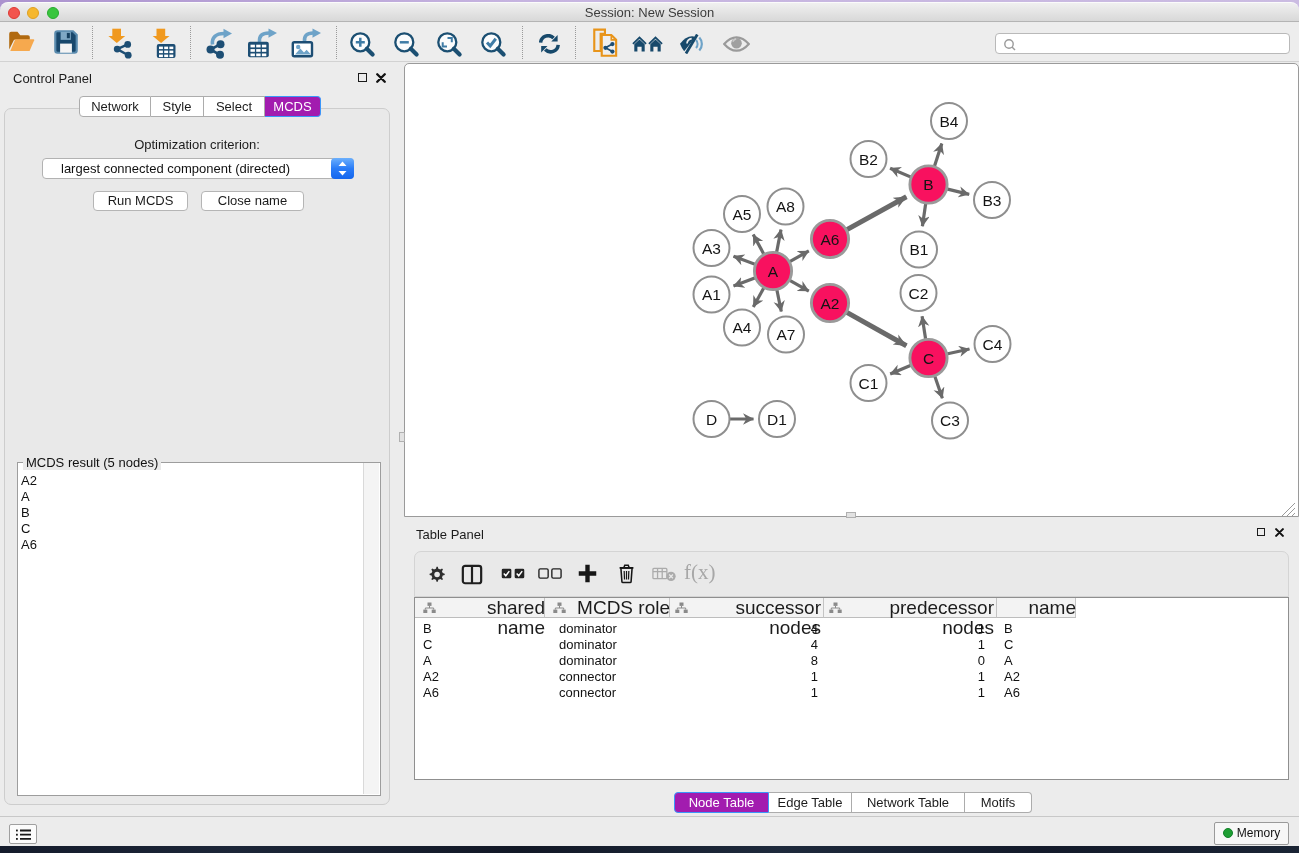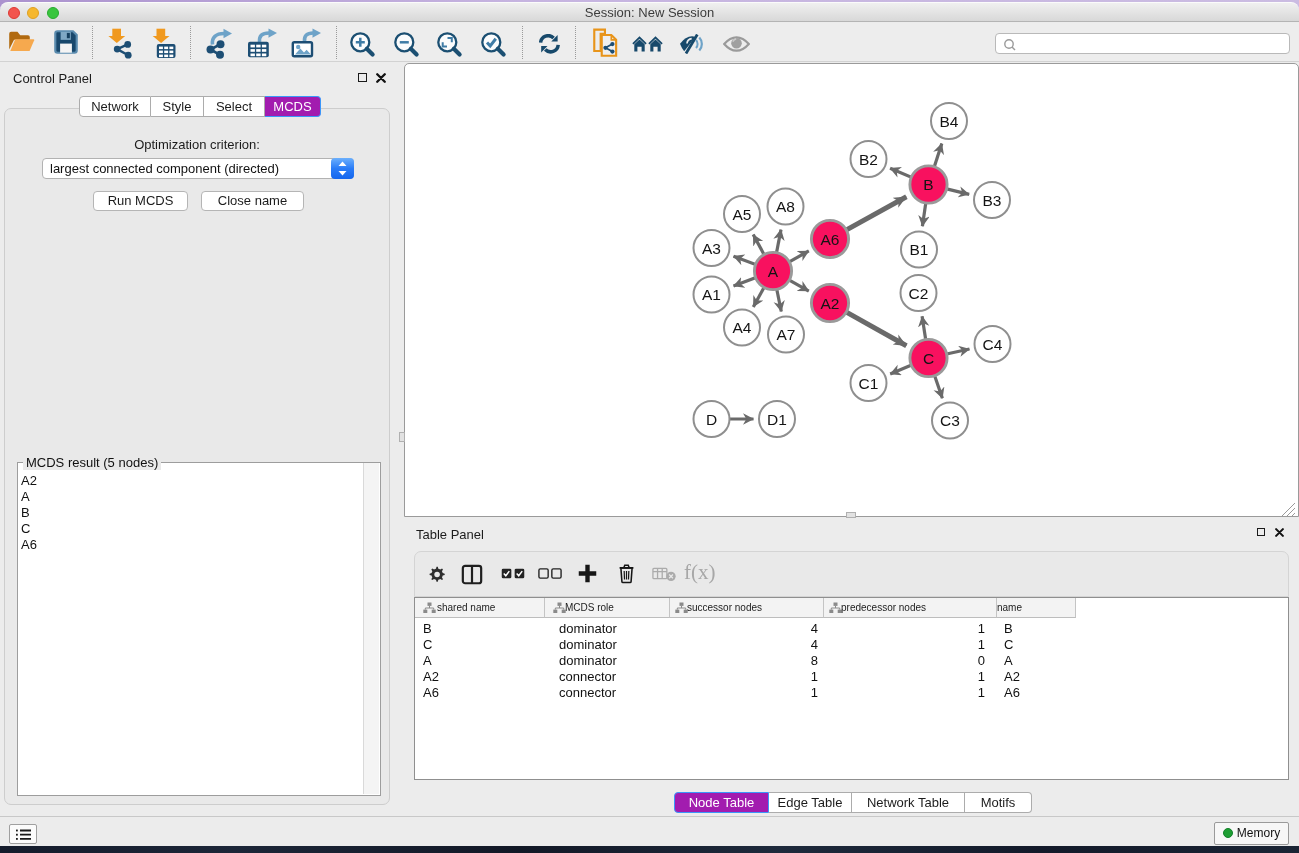--- a/index.html
+++ b/index.html
@@ -18,21 +18,21 @@
 #search{left:995px;top:33px;width:295px;height:21px;background:#fff;border:1px solid #b9b9b9;border-radius:4px}
 
 #cp-title{left:13px;top:71px;font-size:13px;color:#1c1c1c}
 #cp-box{left:4px;top:108px;width:386px;height:697px;background:#e9e9e9;border:1px solid #cdcdcd;border-radius:7px}
 .tabs{left:79px;top:96px;height:21px;display:flex}
 .tab{height:21px;font-size:13px;line-height:20px;text-align:center;background:#fff;border:1px solid #acacac;border-left:none;color:#1c1c1c;padding:0}
 .tab.first{border-left:1px solid #acacac;border-radius:4px 0 0 4px}
 .tab.last{border-radius:0 4px 4px 0}
 .tab.sel{background:#a21caf;border-color:#3b97fa;color:#fff}
 #opt-label{left:0;top:137px;width:394px;text-align:center;font-size:13px;color:#1c1c1c}
-#combo{left:42px;top:158px;width:312px;height:21px;background:#fff;border:1px solid #b2b2b2;border-radius:4px;font-size:13px;line-height:19px;padding-left:7px;color:#111}
+#combo{left:42px;top:158px;width:312px;height:21px;background:#fff;border:1px solid #b2b2b2;border-radius:4px;font-size:13px;line-height:19px;padding-left:18px;color:#111}
 #combo .spin{position:absolute;right:-1px;top:-1px;width:23px;height:21px;border-radius:4px;background:linear-gradient(#6cb0fd,#2a7cf7 50%,#1466ee)}
 .btn{background:#fff;border:1px solid #b5b5b5;border-radius:4px;font-size:13px;text-align:center;color:#1c1c1c}
 #btn-run{left:93px;top:191px;width:95px;height:20px;line-height:18px}
 #btn-close{left:201px;top:191px;width:103px;height:20px;line-height:18px}
 
 #mcds-box{left:17px;top:462px;width:364px;height:334px;background:#fff;border:1px solid #9d9d9d}
 #mcds-title{left:23px;top:455px;font-size:13px;color:#111;background:#e9e9e9;padding:0 3px}
 #mcds-list{left:21px;top:473px;font-size:13px;color:#111;line-height:16px}
 #mcds-scroll{left:363px;top:463px;width:16px;height:331px;background:#f4f4f4;border-left:1px solid #d9d9d9}
 
@@ -45,21 +45,21 @@
 #graph line{stroke:#6a6a6a}
 
 #tp-title{left:416px;top:527px;font-size:13px;color:#1c1c1c}
 #tp-toolbar{left:414px;top:551px;width:875px;height:46px;background:#e9e9e9;border:1px solid #d4d4d4;border-radius:7px 7px 0 0}
 #tp-table{left:414px;top:597px;width:875px;height:183px;background:#fff;border:1px solid #8f8f8f}
 .th{position:absolute;top:0;height:20px;background:#f3f3f3;border-right:1px solid #c4c4c4;border-bottom:1px solid #bdbdbd;font-size:13px;color:#1c1c1c;text-align:center;line-height:20px}
 .trow{position:absolute;font-size:13px;color:#111;height:16px;line-height:16px;width:100%}
 .trow span{position:absolute}
 .trow .num{text-align:right}
 .hico{position:absolute;top:4px}
-.hlab{position:absolute;top:0;height:20px;line-height:20px;font-size:10px;color:#1c1c1c;text-align:left}
+.hlab{position:absolute;top:0;height:20px;line-height:20px;font-size:19px;color:#1c1c1c;text-align:right}
 
 #bot-tabs{left:674px;top:792px;height:20px;display:flex}
 
 #statusbar{left:0;top:816px;width:1299px;height:30px;background:#ececec;border-top:1px solid #c8c8c8}
 #list-btn{left:9px;top:824px;width:28px;height:20px;background:#fbfbfb;border:1px solid #9f9f9f;border-radius:2px}
 #mem-btn{left:1214px;top:822px;width:75px;height:23px;background:#f7f7f7;border:1px solid #9a9a9a;border-radius:2px;font-size:12px;color:#111;line-height:21px;text-align:center}
 #wall-bottom{left:0;top:846px;width:1299px;height:7px;background:linear-gradient(90deg,#141b2b,#1c2638 18%,#121826 40%,#1e2a3c 60%,#131a2a 80%,#1a2434)}
 </style></head>
 <body>
 <div class="abs" id="wall-top"></div>

